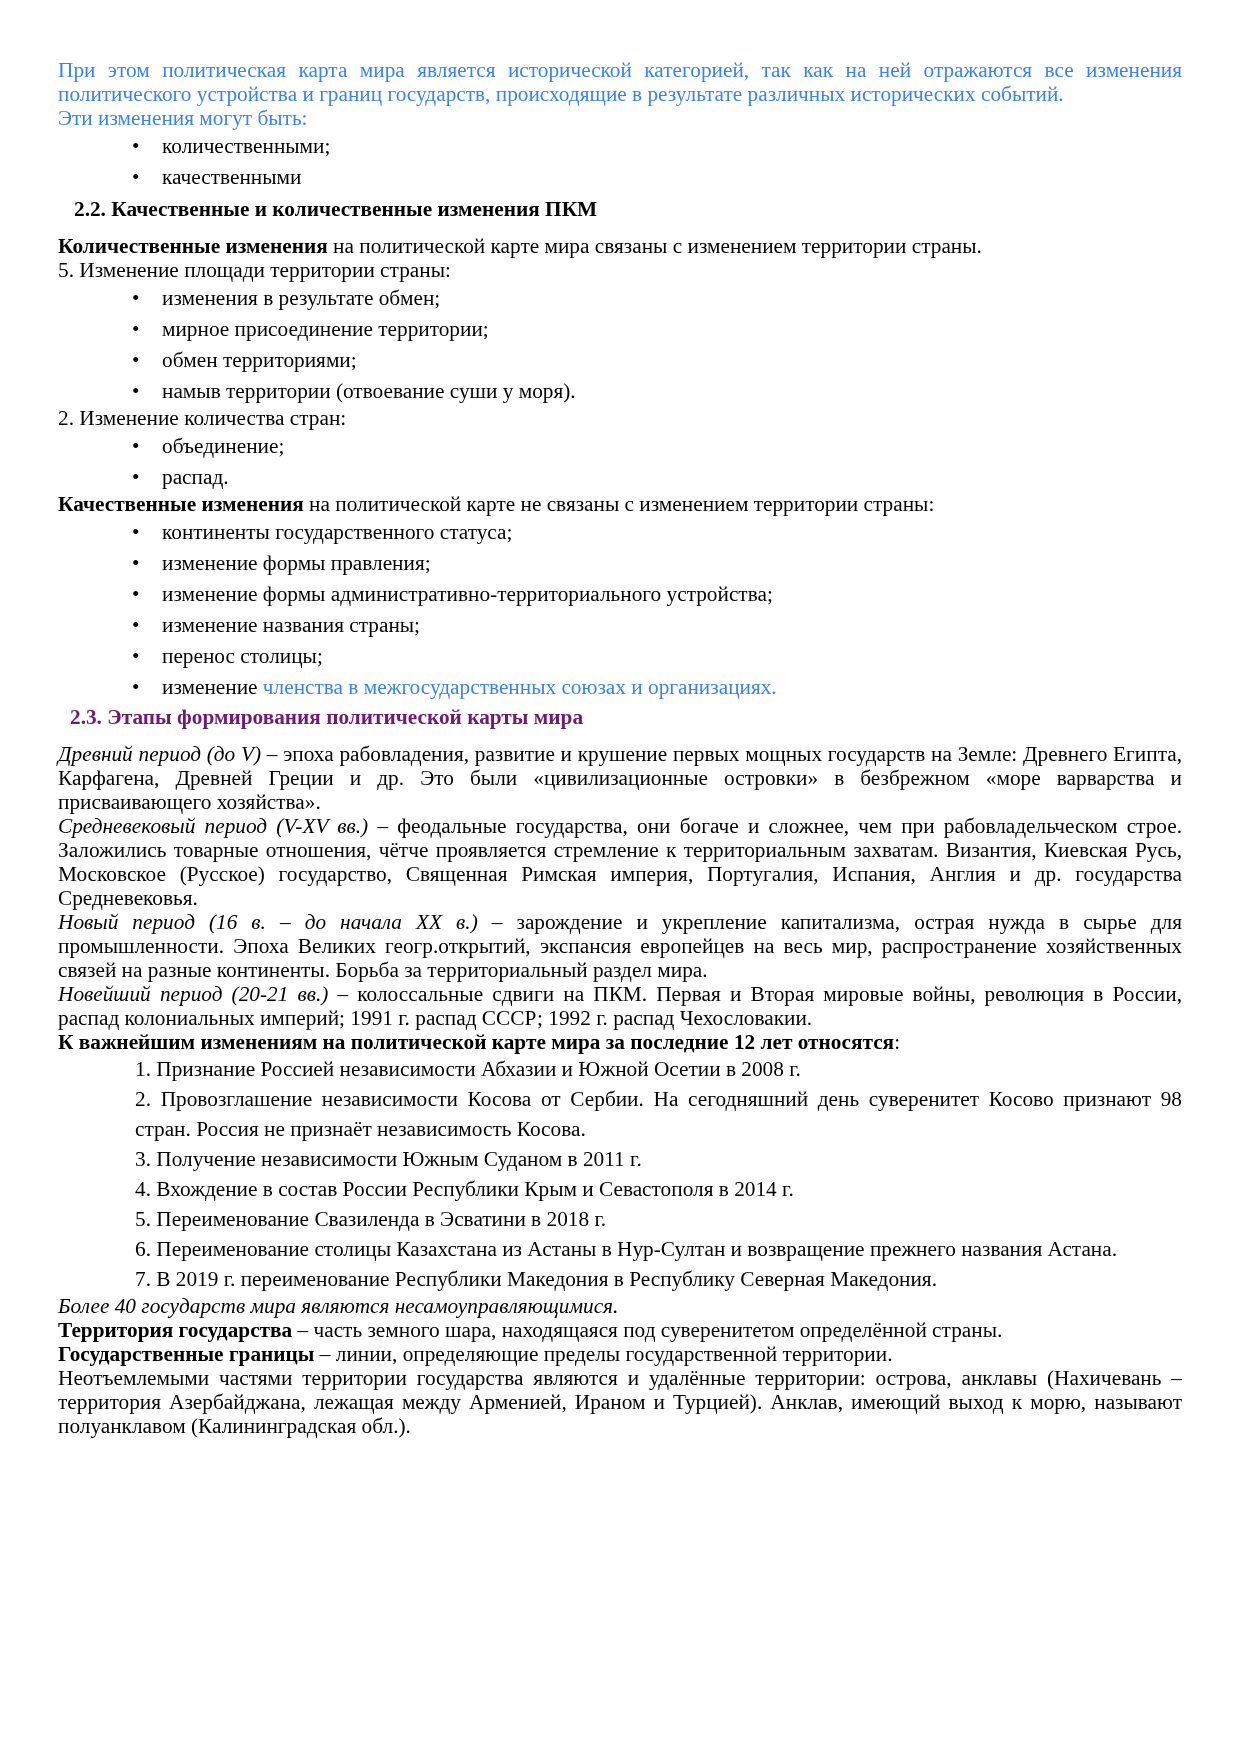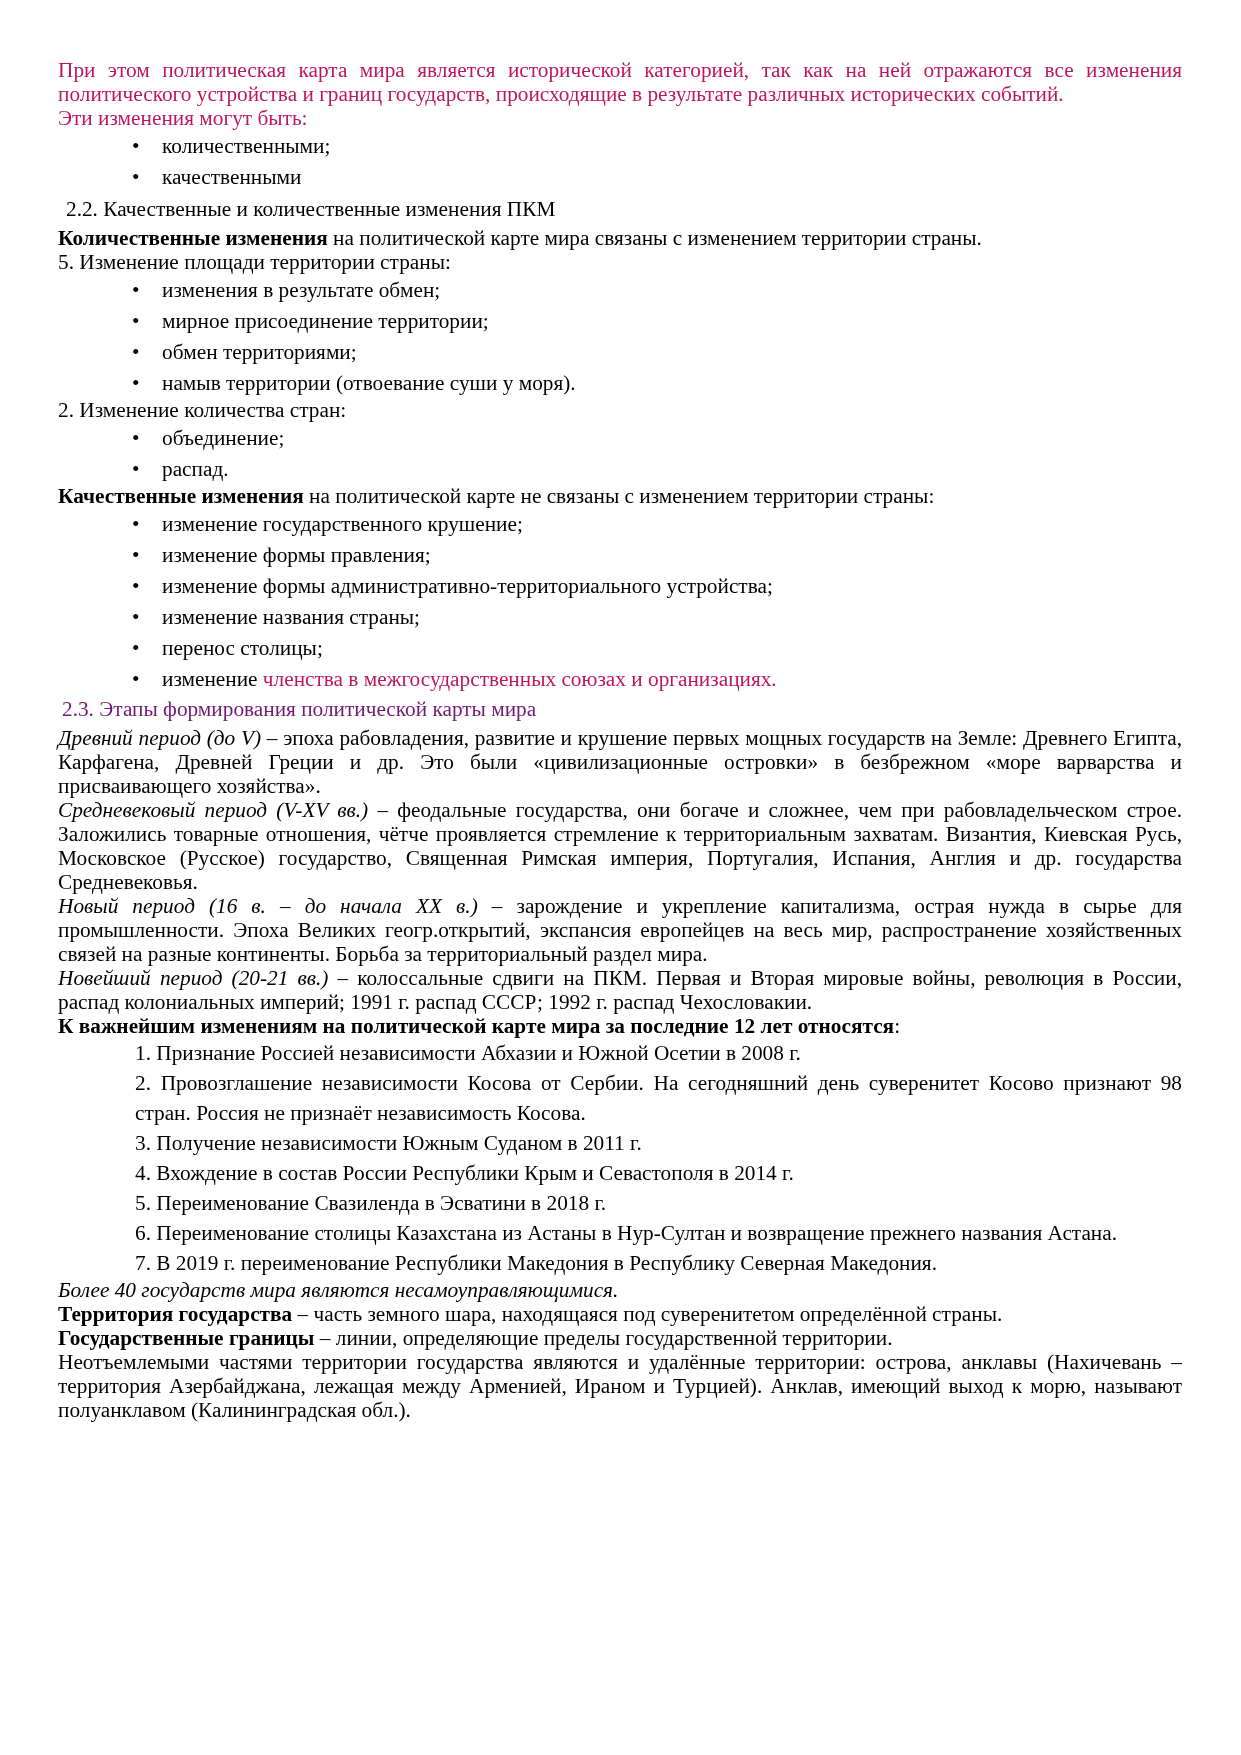--- a/index.html
+++ b/index.html
@@ -3,29 +3,29 @@
 <meta charset="utf-8">
 <style>
   html, body { margin: 0; padding: 0; background: #ffffff; }
   body { width: 1241px; height: 1755px; position: relative; overflow: hidden; }
   .page {
     position: absolute; left: 58px; top: 58px; width: 1124px;
     font-family: "Liberation Serif", "DejaVu Serif", serif;
     font-size: 21.3px; color: #000;
   }
   .p { margin: 0; line-height: 24px; text-align: justify; }
-  .gray { color: #be185d; }
+  .gray { color: #3b82f6; }
   .dgray { color: #701a75; }
   .bold { font-weight: bold; }
   .ital { font-style: italic; }
   .last-just { text-align-last: left; }
   ul.bul { list-style: none; margin: 0; padding: 0; }
   ul.bul li { position: relative; padding-left: 104px; line-height: 29px; height: 29px; margin-top: 2px; }
   ul.bul li .dot { position: absolute; left: 74px; top: 0; }
-  .h { margin: 4px; line-height: 26px; font-weight: normal; }
+  .h { margin: 12px; line-height: 26px; font-weight: bold; }
   .h22 { padding-left: 4px; margin-top: 4px; }
   ol.num { list-style: none; margin: 0; padding: 0; }
   ol.num li { line-height: 30px; margin-top: 0; text-align: justify; }
   ol.num li .in { padding-left: 77px; }
   .numrow { display: block; }
 </style>
 </head>
 <body>
 
 <div class="page">
@@ -47,21 +47,21 @@
     <li><span class="dot">•</span><span>намыв территории (отвоевание суши у моря).</span></li>
   </ul>
   <p class="p">2. Изменение количества стран:</p>
   <ul class="bul">
     <li><span class="dot">•</span><span>объединение;</span></li>
     <li><span class="dot">•</span><span>распад.</span></li>
   </ul>
 
   <p class="p"><span class="bold">Качественные изменения</span><span> на политической карте  не связаны с изменением территории страны:</span></p>
   <ul class="bul">
-    <li><span class="dot">•</span><span>изменение государственного крушение;</span></li>
+    <li><span class="dot">•</span><span>континенты государственного статуса;</span></li>
     <li><span class="dot">•</span><span>изменение формы правления;</span></li>
     <li><span class="dot">•</span><span>изменение формы административно-территориального устройства;</span></li>
     <li><span class="dot">•</span><span>изменение названия страны;</span></li>
     <li><span class="dot">•</span><span>перенос столицы;</span></li>
     <li><span class="dot">•</span><span>изменение</span><span class="gray"> членства в  межгосударственных союзах и организациях.</span></li>
   </ul>
 
   <p class="h dgray" style="margin-top:2px;">2.3. Этапы формирования политической карты мира</p>
 
   <p class="p last-just"><span class="ital">Древний период (до V)</span><span> – эпоха рабовладения, развитие и крушение первых мощных государств на Земле: Древнего Египта, Карфагена, Древней Греции и др. Это были «цивилизационные островки» в безбрежном «море варварства и присваивающего хозяйства».</span></p>

